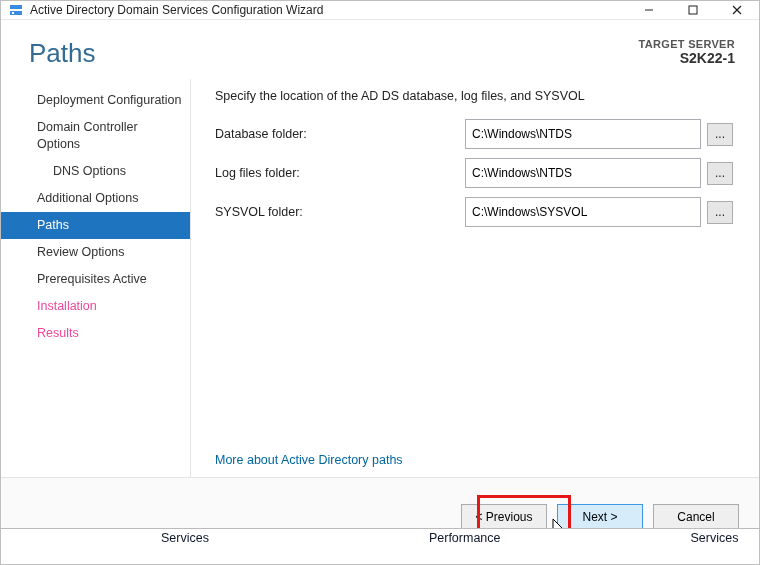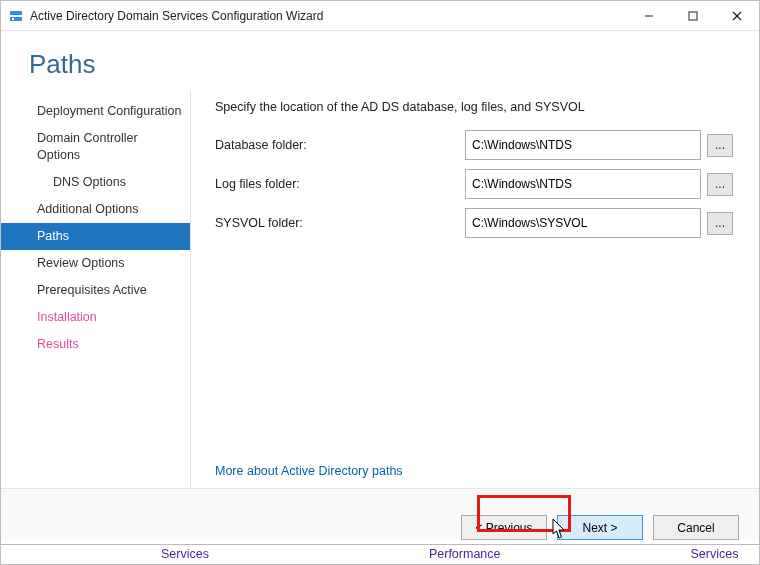--- a/index.html
+++ b/index.html
@@ -1,18 +1,18 @@
 <!DOCTYPE html>
 <html><head>
 <meta charset="utf-8">
 <style>
   * { box-sizing: border-box; }
   html, body { margin: 0; padding: 0; font-family: "Segoe UI", Tahoma, sans-serif; font-size: 12px; color: #222; background: #fff; }
   .window { width: 760px; height: 565px; border: 1px solid #bfbfbf; position: relative; background: #fff; }
-  .titlebar { height: 30px; display: flex; align-items: center; padding: 0 0 0 8px; border-bottom: 1px solid #e8e8e8; }
+  .titlebar { height: 19px; display: flex; align-items: center; padding: 0 0 0 8px; border-bottom: 1px solid #e8e8e8; }
   .titlebar .icon { width: 14px; height: 14px; margin-right: 7px; display: inline-flex; align-items: center; justify-content: center; }
   .titlebar .title { flex: 1; font-size: 12px; color: #222; }
   .winbtns { display: flex; }
   .winbtn { width: 44px; height: 30px; display: flex; align-items: center; justify-content: center; color: #333; }
 
   .header { display: flex; justify-content: space-between; padding: 18px 24px 10px 28px; }
   .page-title { color: #336c93; font-size: 26px; font-weight: 400; }
   .target { text-align: right; }
   .target .tlabel { font-size: 11px; font-weight: 700; color: #555; letter-spacing: .3px; }
   .target .tname { font-size: 14px; font-weight: 600; color: #333; }
@@ -33,21 +33,21 @@
   .spacer { flex: 1; }
   .more-link { color: #0066a1; font-size: 12.5px; cursor: pointer; margin-bottom: 4px; }
 
   .footer { border-top: 1px solid #e5e5e5; height: 52px; display: flex; align-items: flex-end; justify-content: flex-end; padding: 0 20px; gap: 10px; background: #fafafa; }
   .btn { min-width: 86px; height: 25px; border: 1px solid #acacac; background: #efefef; font-size: 12px; cursor: pointer; padding: 0 10px; }
   .btn:disabled { color: #a0a0a0; cursor: default; }
   .btn.primary { background: #d6ecfb; border-color: #3a99e0; }
   .highlight { position: absolute; border: 3px solid #e61717; pointer-events: none; }
   .cursor { position: absolute; width: 15px; height: 22px; pointer-events: none; }
 
-  .bottom-shadow { position:absolute; left:0; right:0; bottom:0; height:20px; border-top:1px solid #bbb; overflow:hidden; font-size:12.5px; color:#4c1d95; background:#fff; display:flex; }
+  .bottom-shadow { position:absolute; left:0; right:0; bottom:16px; height:20px; border-top:1px solid #bbb; overflow:hidden; font-size:12.5px; color:#0f172a; background:#fff; display:flex; }
   .bottom-shadow span { padding: 2px 50px; }
 </style>
 </head>
 <body>
 
 <div class="window">
 
   <div class="titlebar">
     <span class="icon">
       <svg width="14" height="14" viewBox="0 0 14 14">
@@ -72,20 +72,24 @@
           <svg width="10" height="10">
             <line x1="1" y1="1" x2="9" y2="9" stroke="#222" stroke-width="1.3"></line>
             <line x1="9" y1="1" x2="1" y2="9" stroke="#222" stroke-width="1.3"></line>
           </svg>
         </div>
     </div>
   </div>
 
   <div class="header">
     <div class="page-title">Paths</div>
+    <div class="target">
+      <div class="tlabel">TARGET SERVER</div>
+      <div class="tname">S2K22-1</div>
+    </div>
   </div>
 
   <div class="body">
     <div class="sidebar" id="sidebar">
         <div class="nav-item">Deployment Configuration</div>
         <div class="nav-item">Domain Controller Options</div>
         <div class="nav-item indent">DNS Options</div>
         <div class="nav-item">Additional Options</div>
         <div class="nav-item active">Paths</div>
         <div class="nav-item">Review Options</div>

